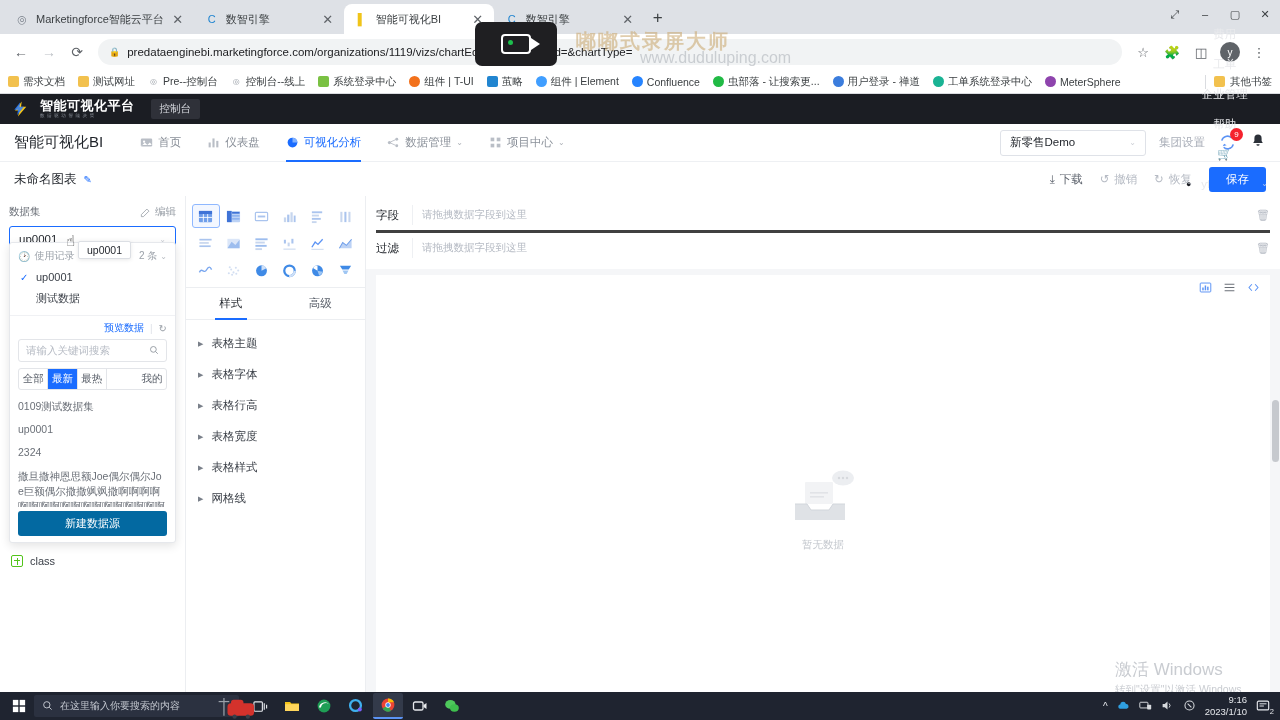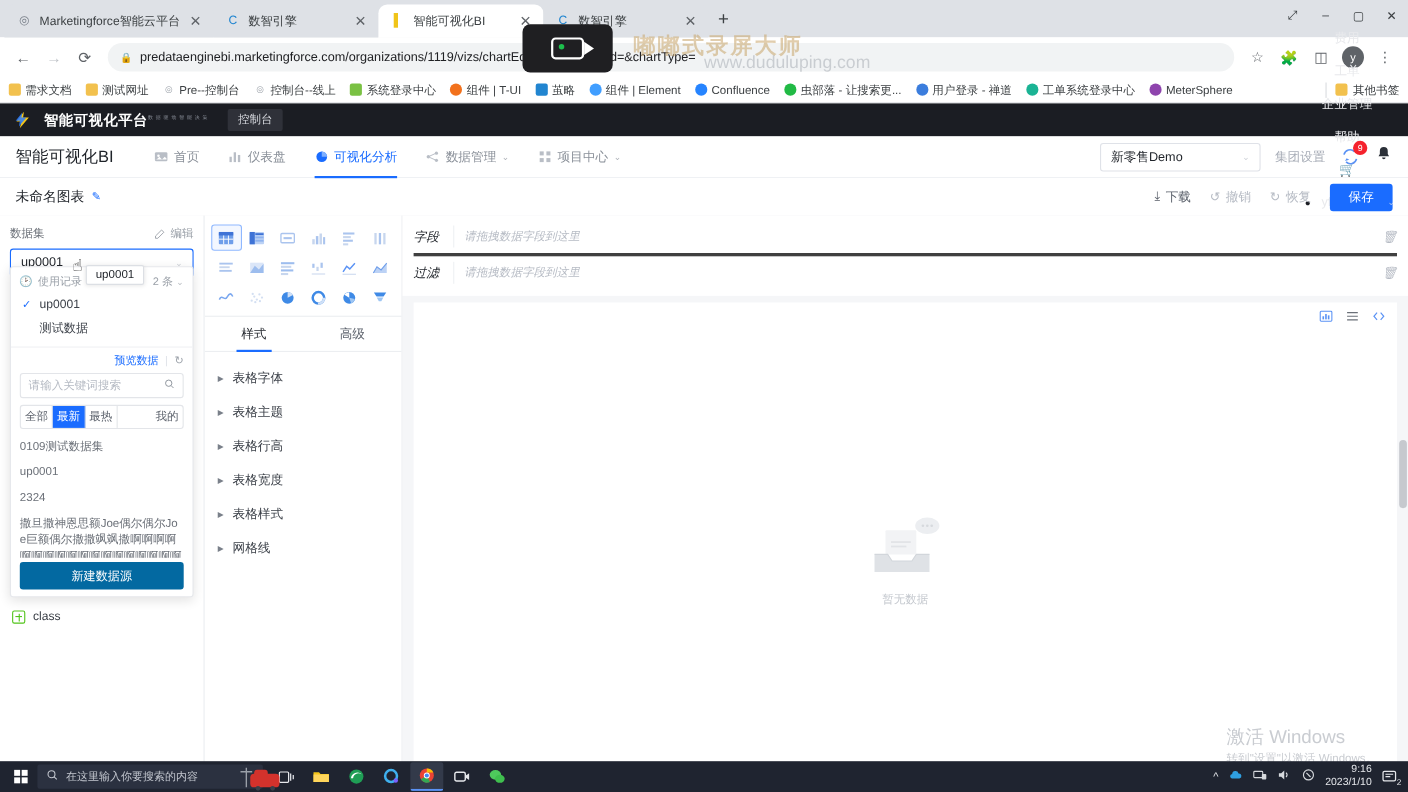--- a/index.html
+++ b/index.html
@@ -52,21 +52,21 @@
                font-size: 8px; color: #fff; text-align: center; line-height: 11px; }
   .bm-right { margin-left: auto; display: flex; align-items: center; gap: 5px; padding-left: 8px;
               border-left: 1px solid #dadce0; }
 
   
   .app-blackbar {
     height: 30px; background: #1b1d23; display: flex; align-items: center;
     padding: 0 12px; gap: 10px; color: #fff;
   }
   .brand-logo { width: 18px; height: 18px; flex: 0 0 18px; }
-  .brand-txt { display: flex; line-height: 1; }
+  .brand-txt { display: flex; flex-direction: column; line-height: 1; }
   .brand-name { font-size: 13px; font-weight: bold; letter-spacing: .5px; }
   .brand-sub { font-size: 4.5px; color: #8a8f99; letter-spacing: 2.6px; margin-top: 2px; }
   .console-chip { background: #2f3139; color: #d6d8de; font-size: 10.5px; padding: 3px 9px; border-radius: 2px; margin-left: 6px; }
   .blackbar-right { margin-left: auto; display: flex; align-items: center; gap: 15px; font-size: 11.5px; color: #e8e9ec; flex-direction: column; }
   .blackbar-right .usr { display: flex; align-items: center; gap: 5px; }
   .usr-dot { width: 15px; height: 15px; border-radius: 50%; background: #fff; color: #1b1d23;
              font-size: 9px; display: flex; align-items: center; justify-content: center; }
 
   
   .app-nav { height: 38px; background: #fff; display: flex; align-items: center; padding: 0 14px;
@@ -153,21 +153,21 @@
   .cfg-tab { flex: 1; text-align: center; font-size: 11.5px; color: #5b616b; padding: 8px 0; position: relative; }
   .cfg-tab.on { color: #1f2329; }
   .cfg-tab.on::after { content: ''; position: absolute; left: 32%; right: 32%; bottom: -1px; height: 2px; background: #1a6cff; }
   .acc-list { padding: 8px 0; }
   .acc { display: flex; align-items: center; gap: 8px; padding: 8px 12px; font-size: 11.5px; color: #3c4149; }
   .acc .arrow { font-size: 7px; color: #7a808a; }
 
   
   .canvas-col { flex: 1; display: flex; flex-direction: column; background: #f5f6f8; }
   .shelf { background: #fff; padding: 4px 10px 6px; }
-  .shelf-row { display: flex; align-items: center; gap: 10px; padding: 5px 0; font-style: italic; }
+  .shelf-row { display: flex; align-items: center; gap: 10px; padding: 5px 0; }
   .shelf-row + .shelf-row { border-top: 3px solid #404040; }
   .shelf-label { width: 26px; font-size: 11.5px; color: #1f2329; flex: 0 0 26px; }
   .shelf-drop { flex: 1; height: 20px; display: flex; align-items: center; font-size: 10.5px; color: #b6bbc4;
                 border-left: 1px solid #eef0f3; padding-left: 9px; }
   .shelf-trash { color: #b6bbc4; font-size: 11px; }
 
   .preview-wrap { flex: 1; margin: 6px 10px 10px; background: #fff; display: flex; flex-direction: column; position: relative; }
   .preview-toolbar { display: flex; align-items: center; justify-content: flex-end; gap: 11px; padding: 6px 10px; }
   .pt-ic { color: #5b93f5; font-size: 12px; display: flex; align-items: center; }
   .empty-zone { flex: 1; display: flex; flex-direction: column; align-items: center; justify-content: center; gap: 8px; }
@@ -660,25 +660,25 @@
     </div>
 
     <div class="cfg-tabs">
       <div class="cfg-tab on">样式</div>
       <div class="cfg-tab">高级</div>
     </div>
 
     <div class="acc-list">
       <div class="acc">
         <span class="arrow">▶</span>
-        <span>表格字体</span>
+        <span>表格主题</span>
       </div>
       <div class="acc">
         <span class="arrow">▶</span>
-        <span>表格主题</span>
+        <span>表格字体</span>
       </div>
       <div class="acc">
         <span class="arrow">▶</span>
         <span>表格行高</span>
       </div>
       <div class="acc">
         <span class="arrow">▶</span>
         <span>表格宽度</span>
       </div>
       <div class="acc">

